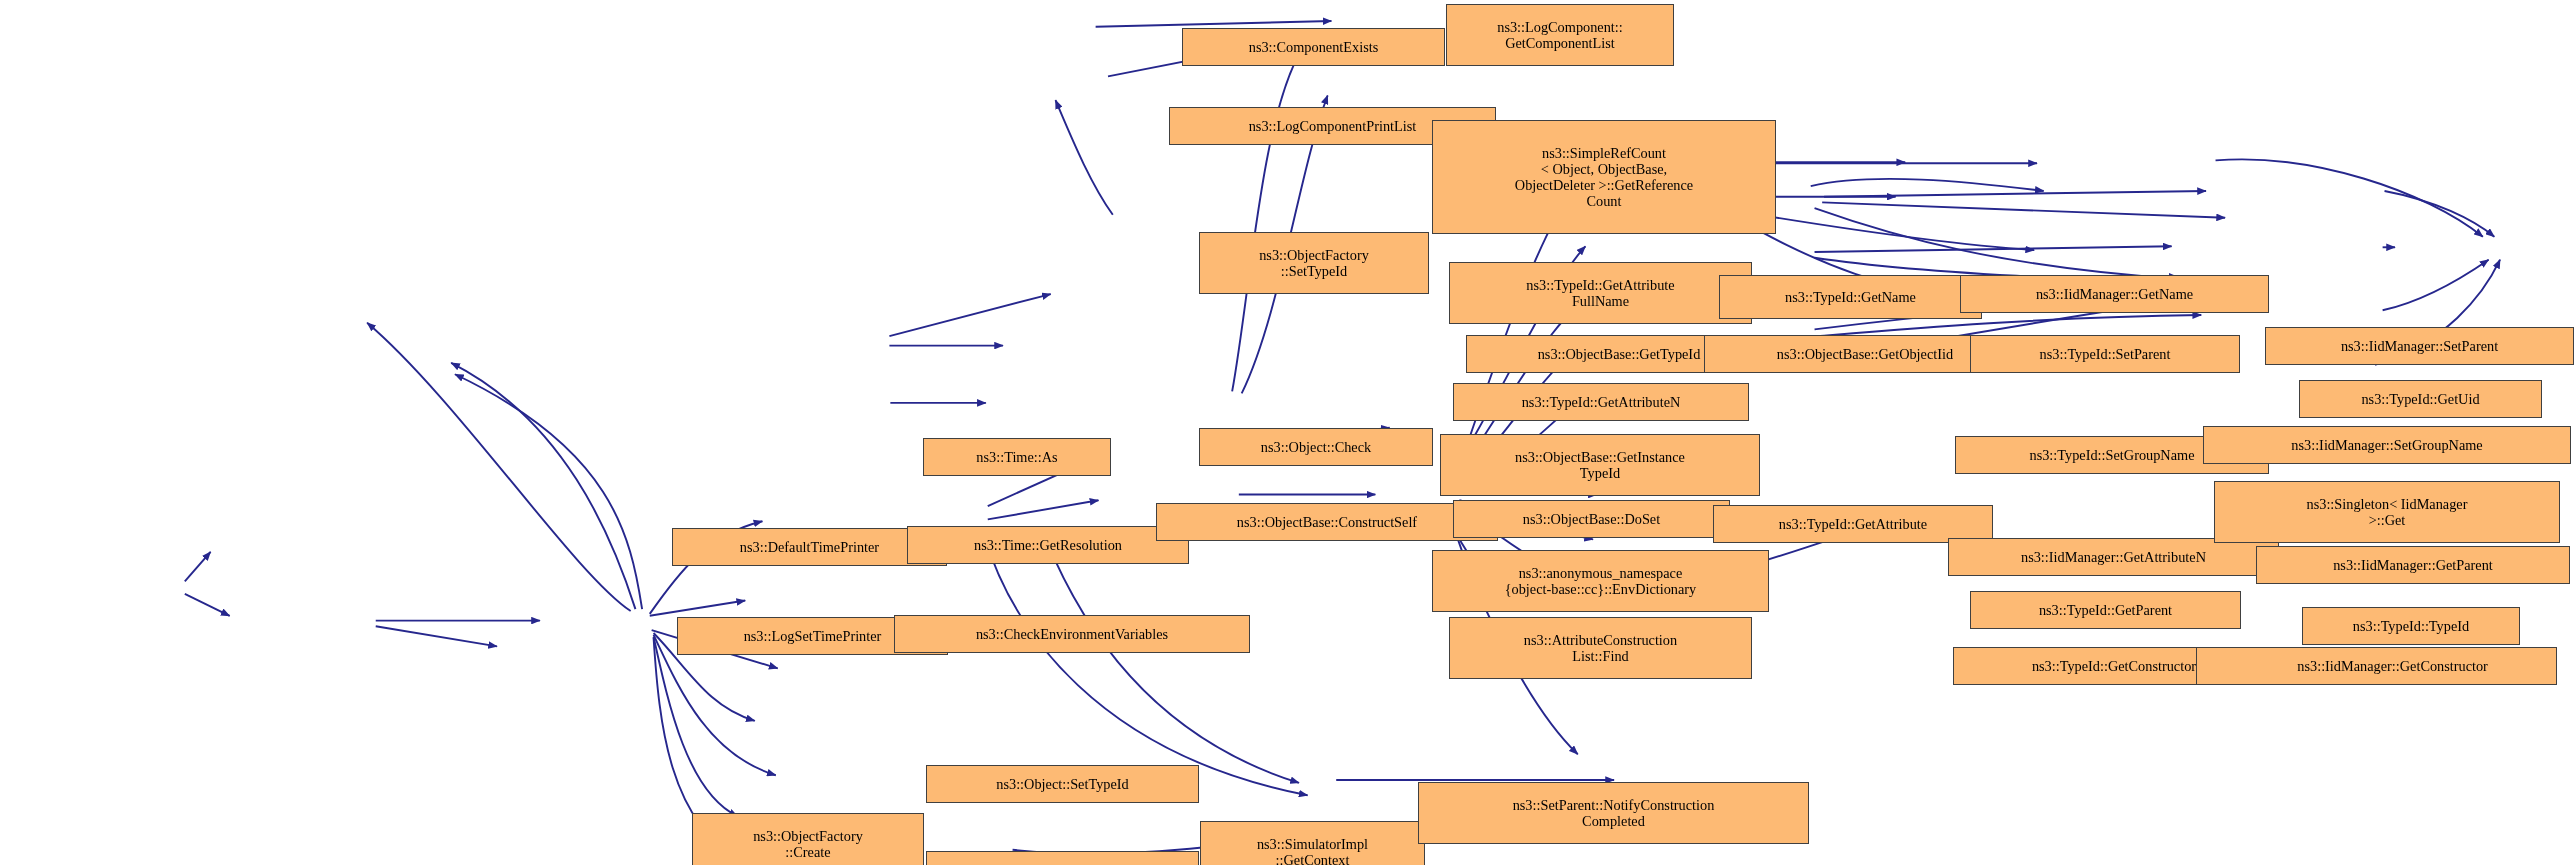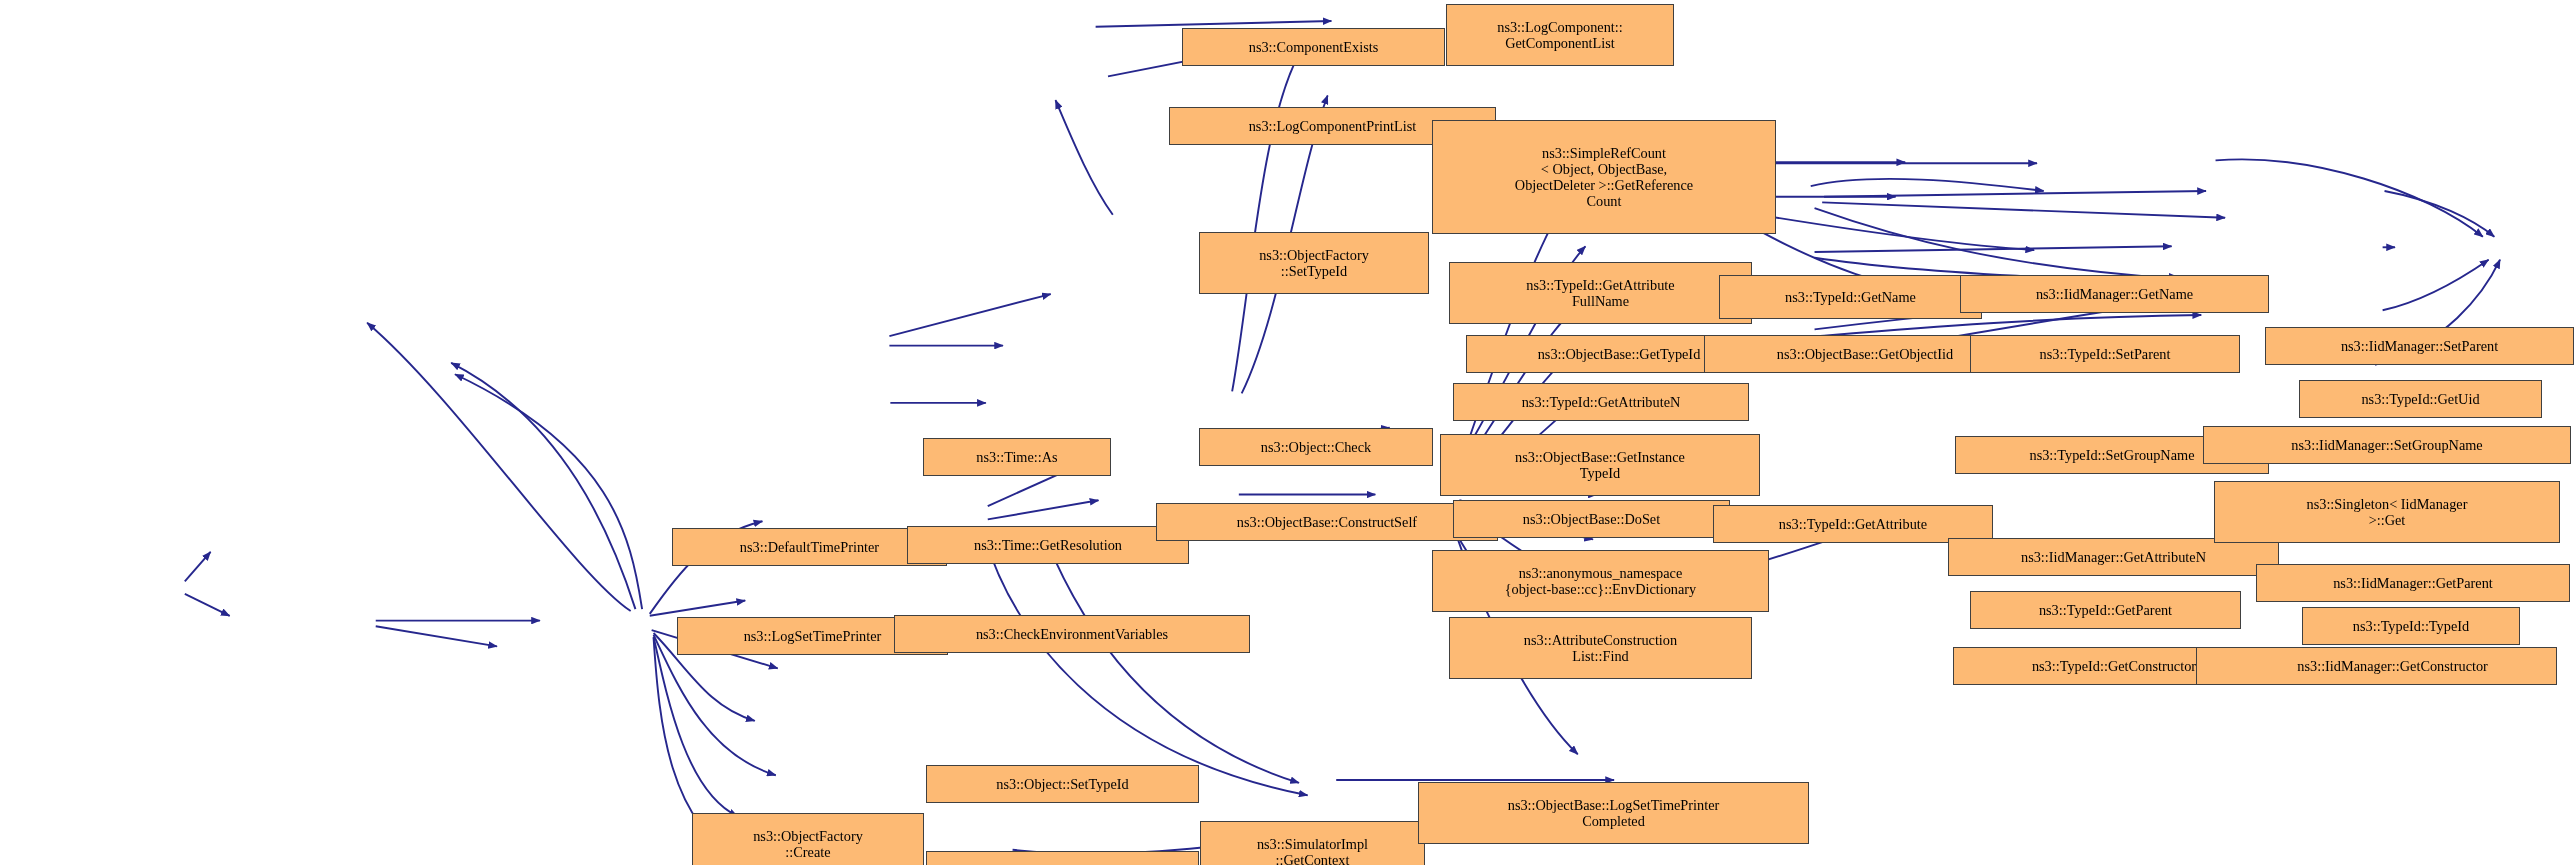--- a/index.html
+++ b/index.html
@@ -185,34 +185,34 @@
 FullName</div>
       <div class="node" style="left: 1446px; top: 335px; width: 306px; height: 38px; margin-left: 20px;">ns3::ObjectBase::GetTypeId</div>
       <div class="node" style="left: 1453px; top: 383px; width: 296px; height: 38px;">ns3::TypeId::GetAttributeN</div>
       <div class="node" style="left: 1440px; top: 434px; width: 320px; height: 62px;">ns3::ObjectBase::GetInstance
 TypeId</div>
       <div class="node" style="left: 1453px; top: 500px; width: 277px; height: 38px;">ns3::ObjectBase::DoSet</div>
       <div class="node" style="left: 1432px; top: 550px; width: 337px; height: 62px;">ns3::anonymous_namespace
 {object-base::cc}::EnvDictionary</div>
       <div class="node" style="left: 1449px; top: 617px; width: 303px; height: 62px;">ns3::AttributeConstruction
 List::Find</div>
-      <div class="node" style="left: 1418px; top: 782px; width: 391px; height: 62px;">ns3::ObjectBase::LogSetTimePrinter
+      <div class="node" style="left: 1418px; top: 782px; width: 391px; height: 62px;">ns3::SetParent::NotifyConstruction
 Completed</div>
       <div class="node" style="left: 1719px; top: 275px; width: 263px; height: 44px;">ns3::TypeId::GetName</div>
       <div class="node" style="left: 1704px; top: 335px; width: 322px; height: 38px;">ns3::ObjectBase::GetObjectIid</div>
       <div class="node" style="left: 1713px; top: 505px; width: 280px; height: 38px;">ns3::TypeId::GetAttribute</div>
       <div class="node" style="left: 1960px; top: 275px; width: 309px; height: 38px;">ns3::IidManager::GetName</div>
       <div class="node" style="left: 1970px; top: 335px; width: 270px; height: 38px;">ns3::TypeId::SetParent</div>
       <div class="node" style="left: 1955px; top: 436px; width: 314px; height: 38px;">ns3::TypeId::SetGroupName</div>
       <div class="node" style="left: 1948px; top: 538px; width: 331px; height: 38px;">ns3::IidManager::GetAttributeN</div>
       <div class="node" style="left: 1970px; top: 591px; width: 271px; height: 38px;">ns3::TypeId::GetParent</div>
       <div class="node" style="left: 1953px; top: 647px; width: 322px; height: 38px;">ns3::TypeId::GetConstructor</div>
       <div class="node" style="left: 2265px; top: 327px; width: 309px; height: 38px;">ns3::IidManager::SetParent</div>
       <div class="node" style="left: 2299px; top: 380px; width: 243px; height: 38px;">ns3::TypeId::GetUid</div>
       <div class="node" style="left: 2203px; top: 426px; width: 368px; height: 38px;">ns3::IidManager::SetGroupName</div>
       <div class="node" style="left: 2214px; top: 481px; width: 346px; height: 62px;">ns3::Singleton&lt; IidManager
 &gt;::Get</div>
-      <div class="node" style="left: 2256px; top: 546px; width: 314px; height: 38px; margin-top: 18px;">ns3::IidManager::GetParent</div>
+      <div class="node" style="left: 2256px; top: 546px; width: 314px; height: 38px;">ns3::IidManager::GetParent</div>
       <div class="node" style="left: 2302px; top: 607px; width: 218px; height: 38px;">ns3::TypeId::TypeId</div>
       <div class="node" style="left: 2196px; top: 647px; width: 361px; height: 38px; padding-left: 36px;">ns3::IidManager::GetConstructor</div>
     </div>
 </div>
 
 
 </body></html>

